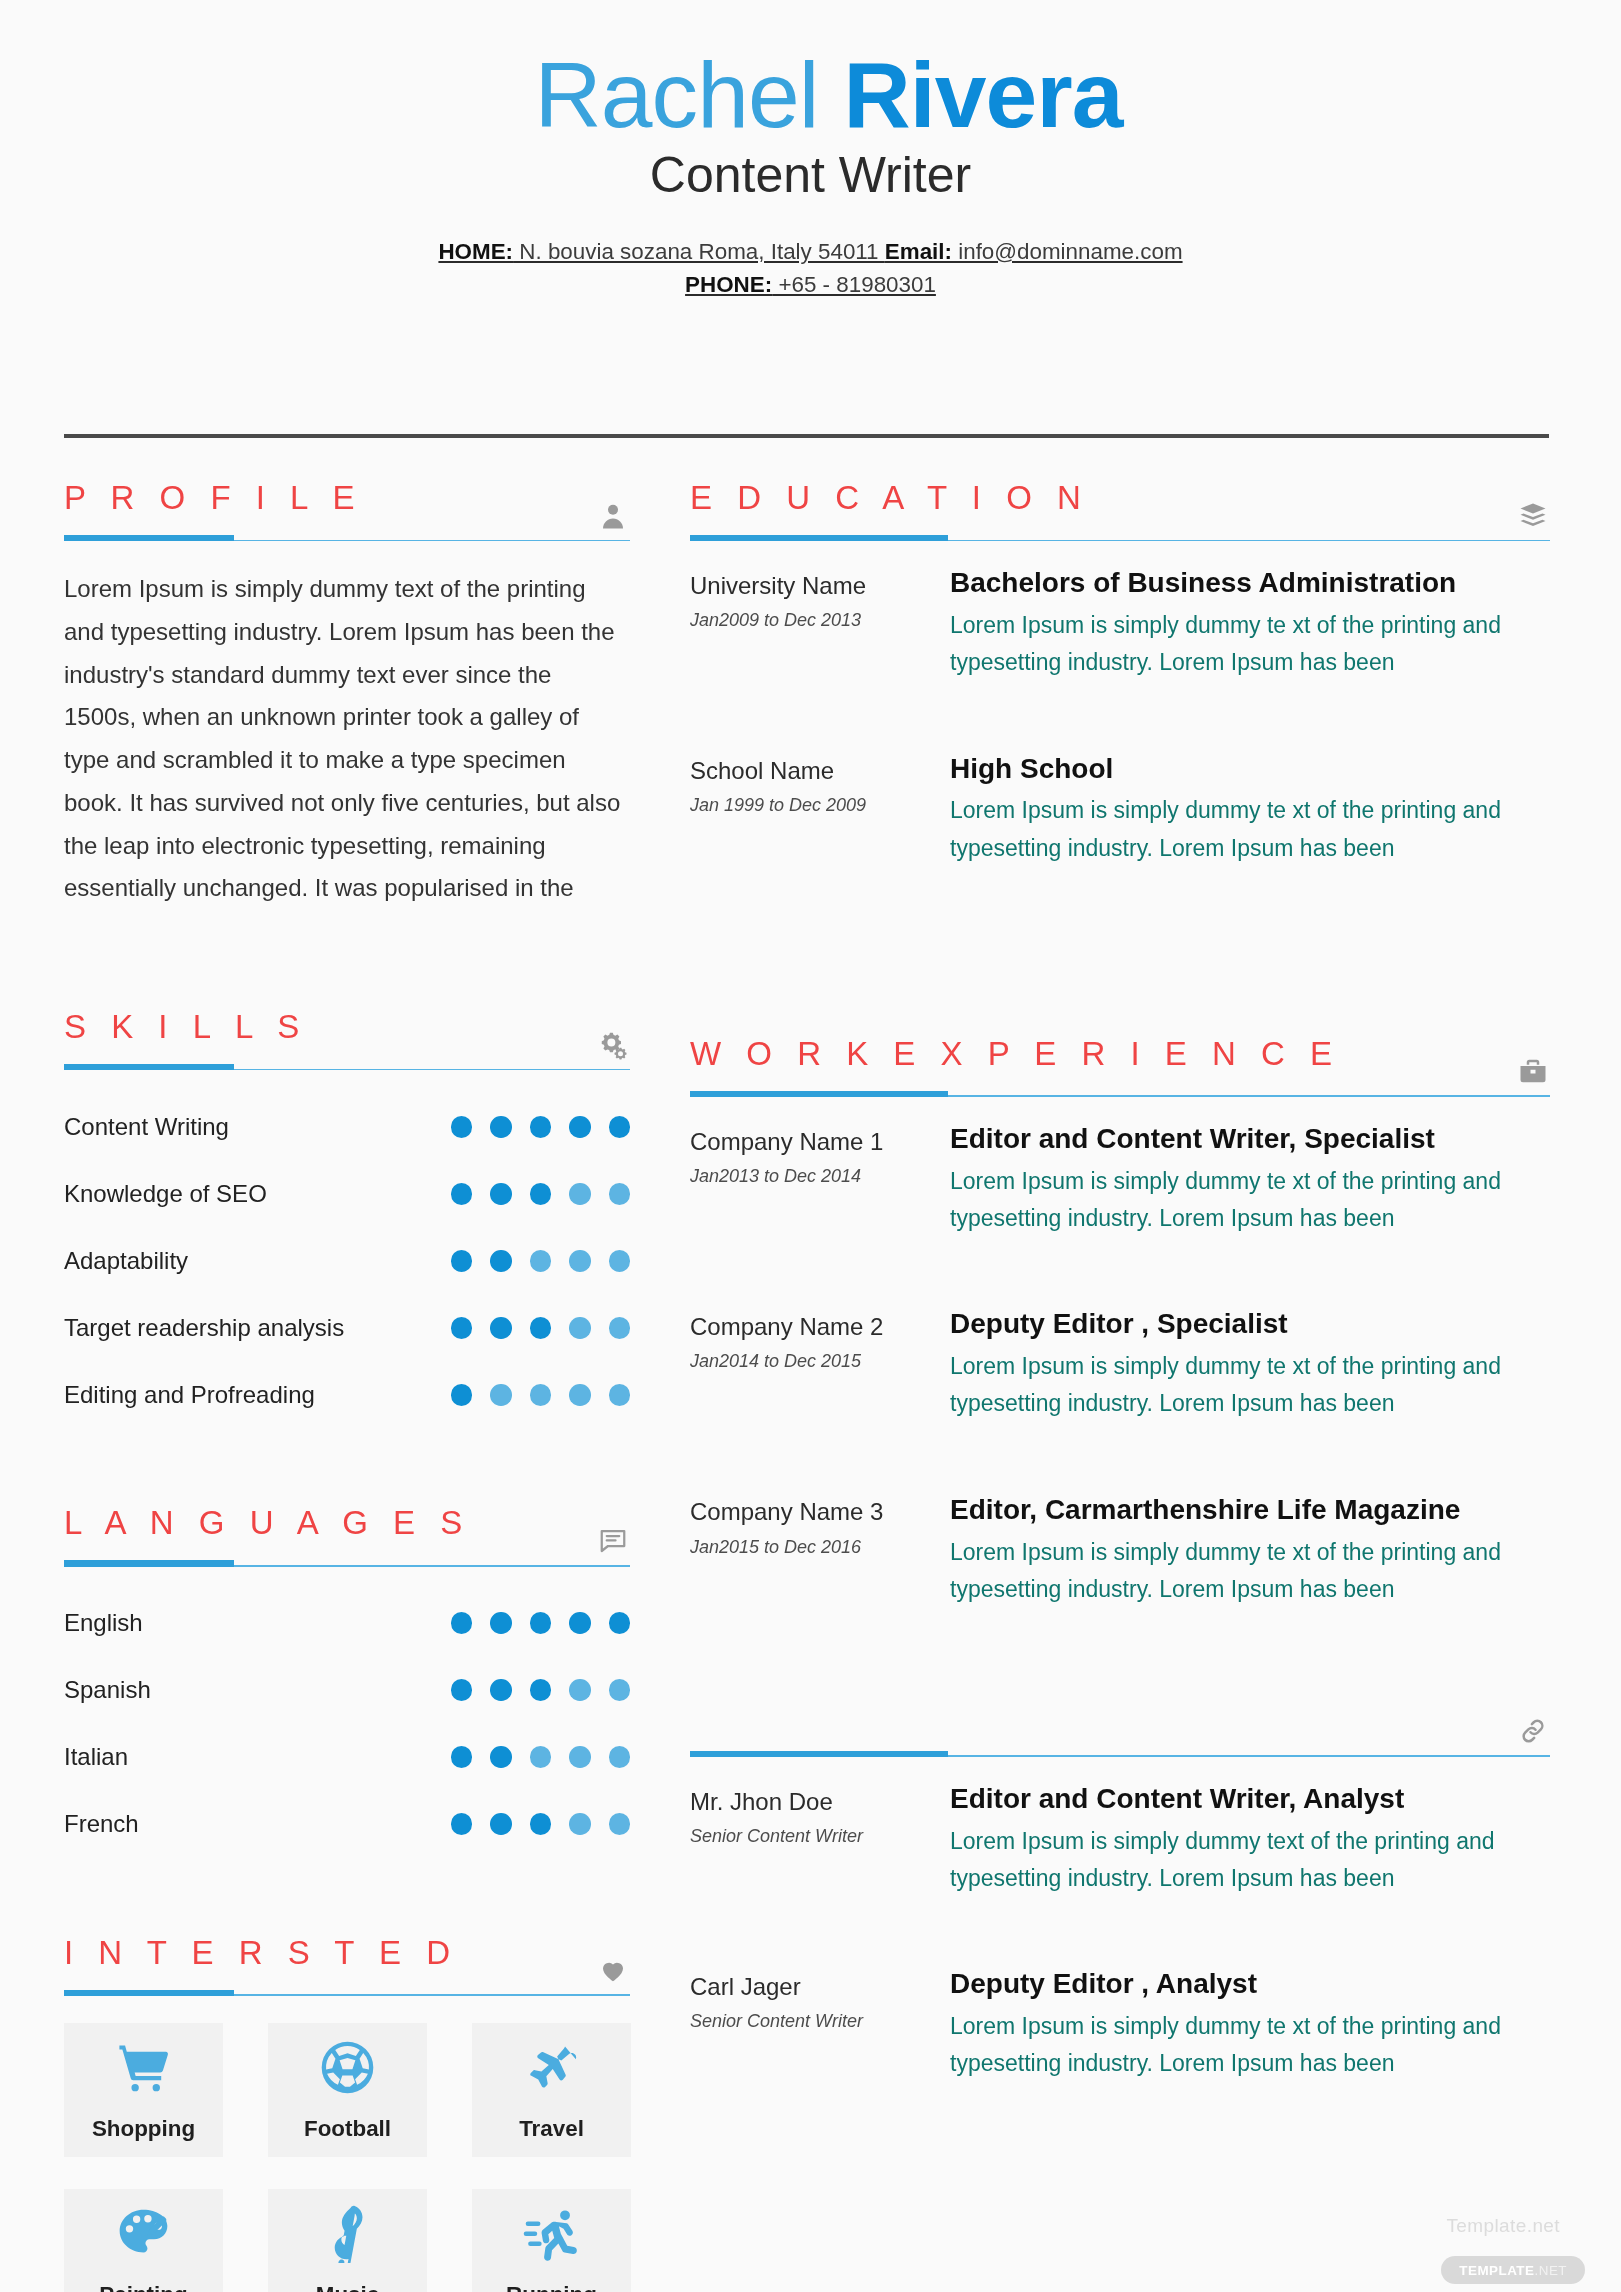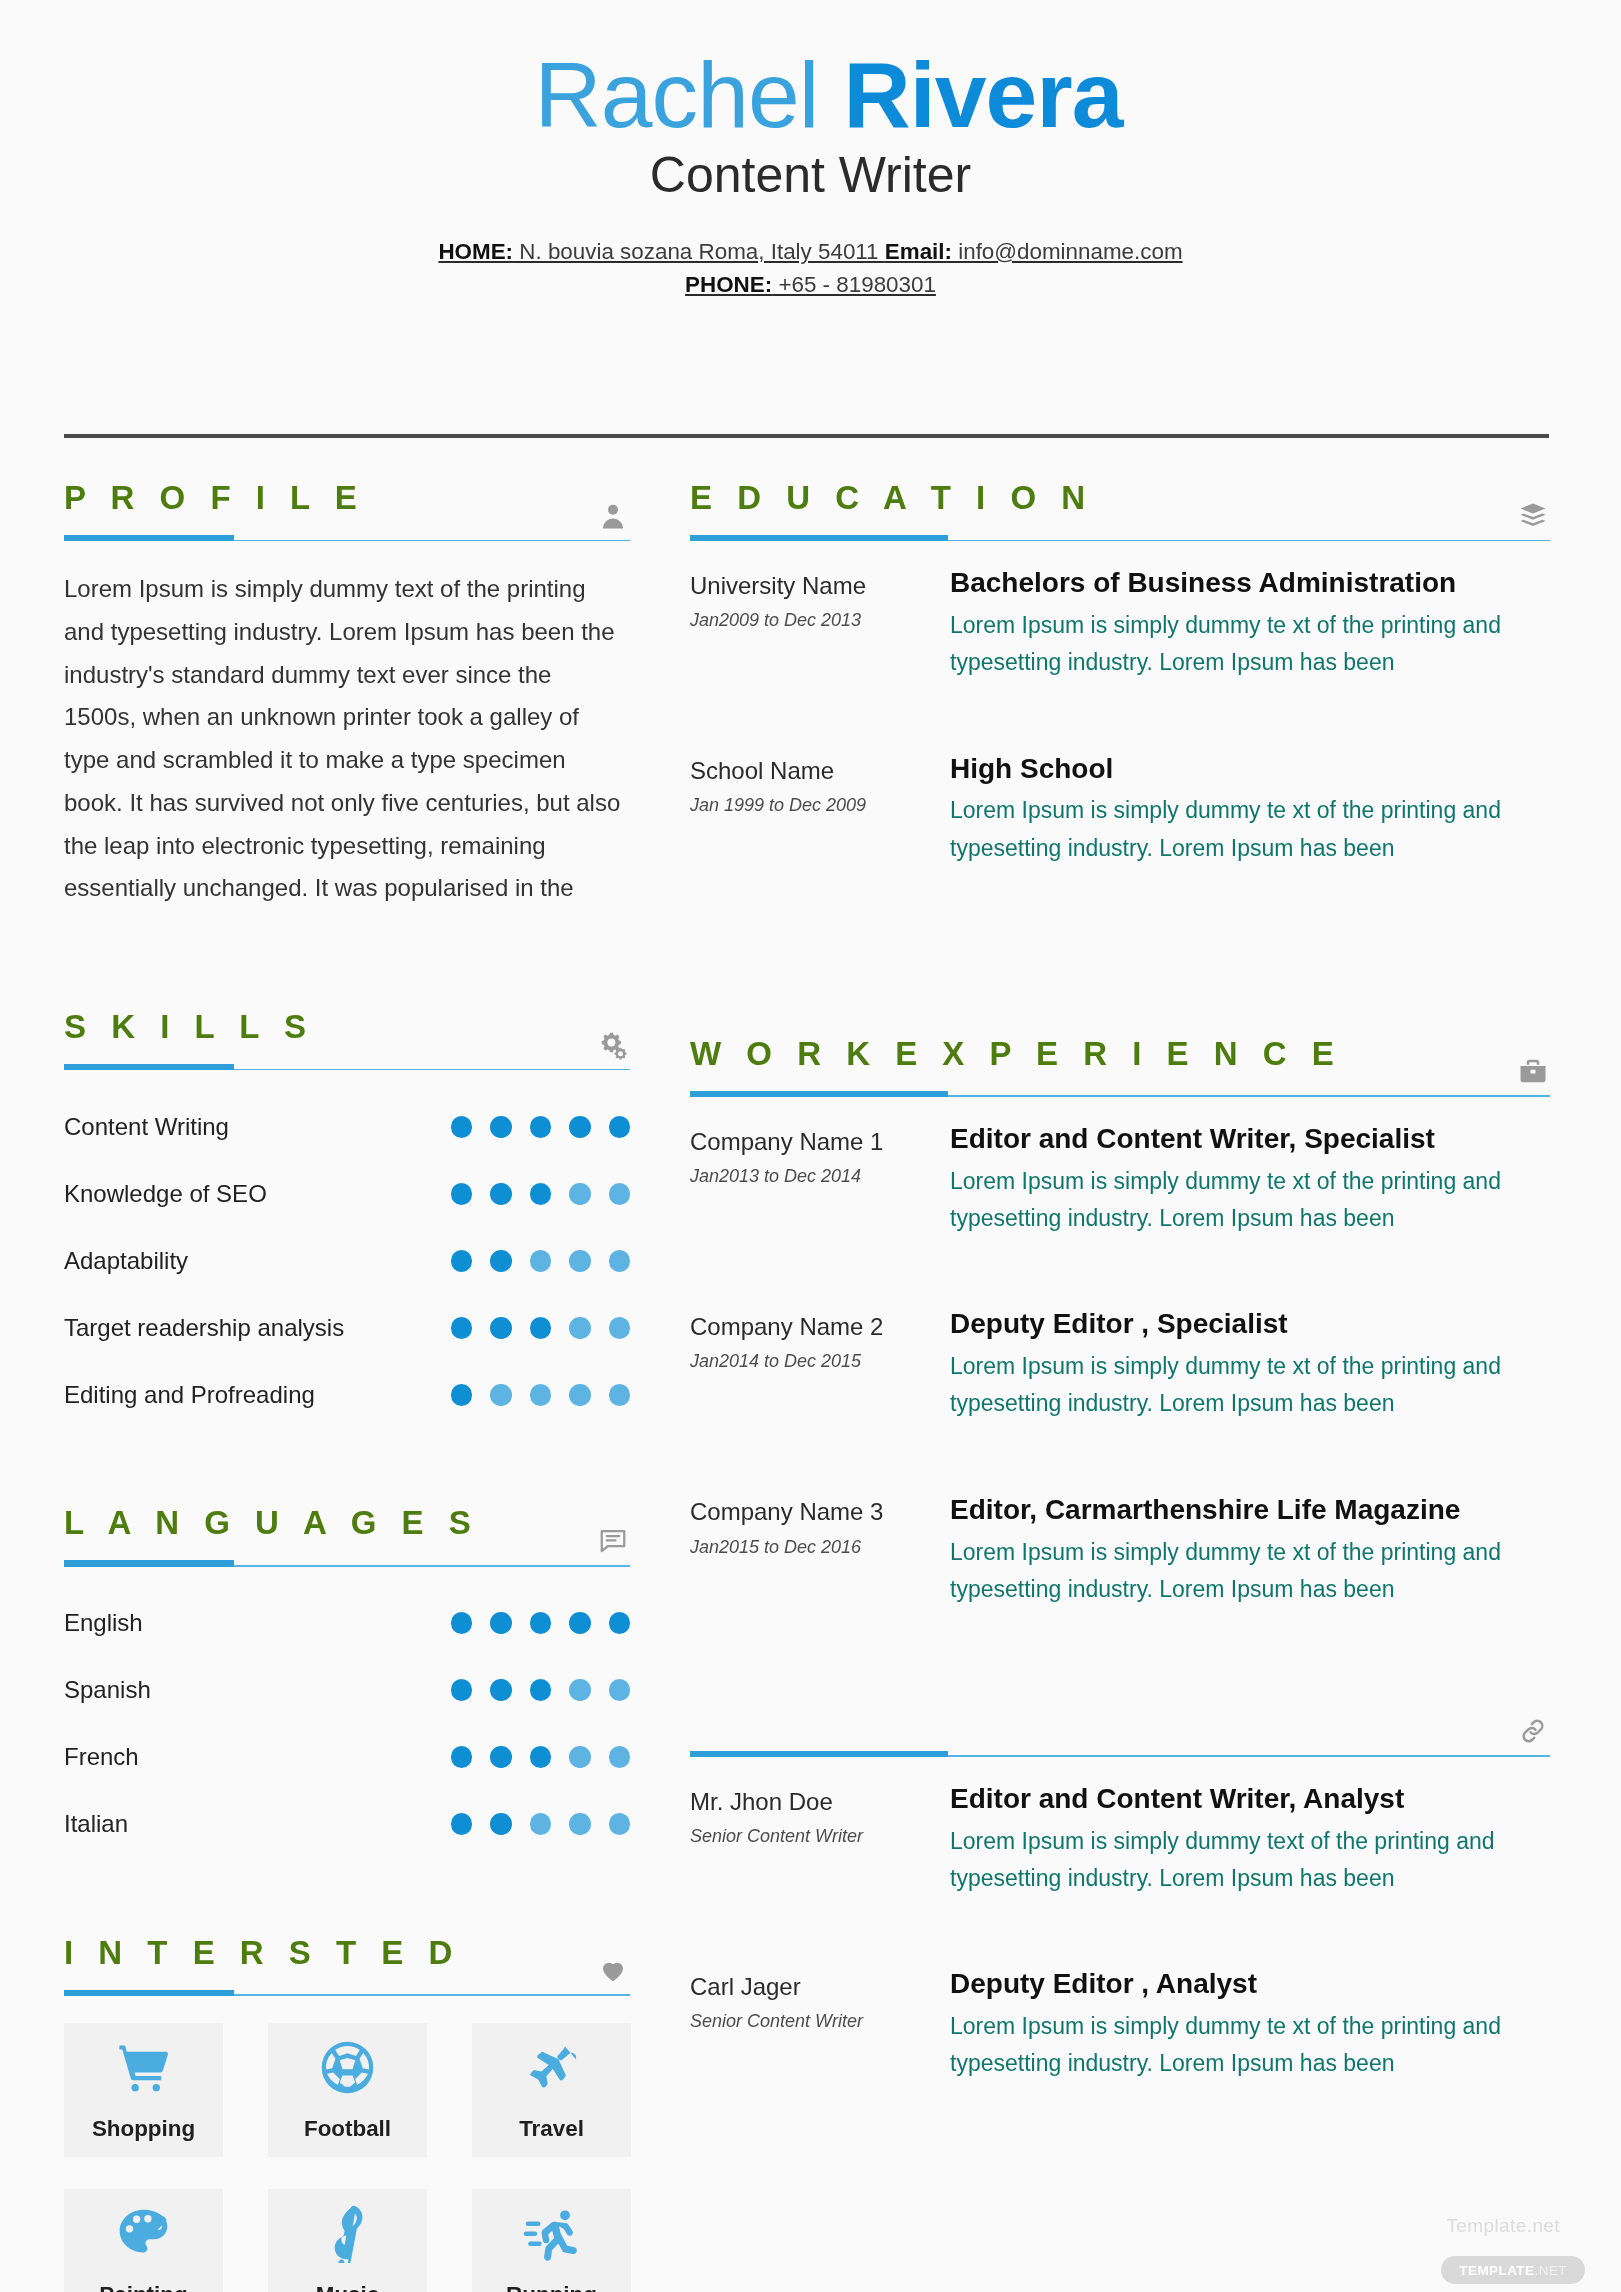--- a/index.html
+++ b/index.html
@@ -38,21 +38,21 @@
   }
 
   
   .cols { position:absolute; top:480px; left:0; width:1621px; }
   .col-left  { position:absolute; left:64px;  width:566px; }
   .col-right { position:absolute; left:690px; width:860px; }
 
   
   .section { position:relative; }
   .sec-title {
-    font-size:33px; font-weight:700; color:#4d7c0f;
+    font-size:33px; font-weight:400; color:#ef4444;
     letter-spacing:8px; line-height:1.1; white-space:nowrap;
   }
   .sec-rule { position:relative; height:12.5px; margin-top:12.5px; }
   .sec-rule .thin {
     position:absolute; left:0; right:0; bottom:0; height:1.8px; background:#57b4e4;
   }
   .sec-rule .thick {
     position:absolute; left:0; bottom:0; width:30%; height:6.3px; background:#2e9fd9;
   }
   .sec-icon {
@@ -270,35 +270,35 @@
               <div class="rate-label">Spanish</div>
               <div class="dots">
                 <span class="dot on"></span>
                 <span class="dot on"></span>
                 <span class="dot on"></span>
                 <span class="dot"></span>
                 <span class="dot"></span>
               </div>
             </div>
             <div class="rate-row">
+              <div class="rate-label">Italian</div>
+              <div class="dots">
+                <span class="dot on"></span>
+                <span class="dot on"></span>
+                <span class="dot"></span>
+                <span class="dot"></span>
+                <span class="dot"></span>
+              </div>
+            </div>
+            <div class="rate-row">
               <div class="rate-label">French</div>
               <div class="dots">
                 <span class="dot on"></span>
                 <span class="dot on"></span>
                 <span class="dot on"></span>
-                <span class="dot"></span>
-                <span class="dot"></span>
-              </div>
-            </div>
-            <div class="rate-row">
-              <div class="rate-label">Italian</div>
-              <div class="dots">
-                <span class="dot on"></span>
-                <span class="dot on"></span>
-                <span class="dot"></span>
                 <span class="dot"></span>
                 <span class="dot"></span>
               </div>
             </div>
           </div>
       </div>
 
       <div class="block-gap-md"></div>
 
       <div class="section">

